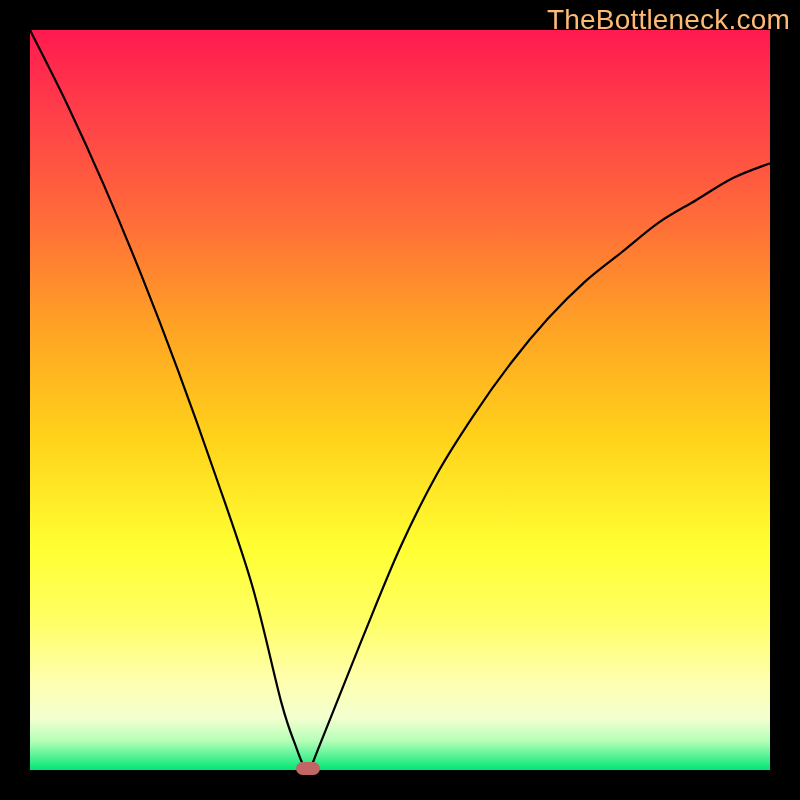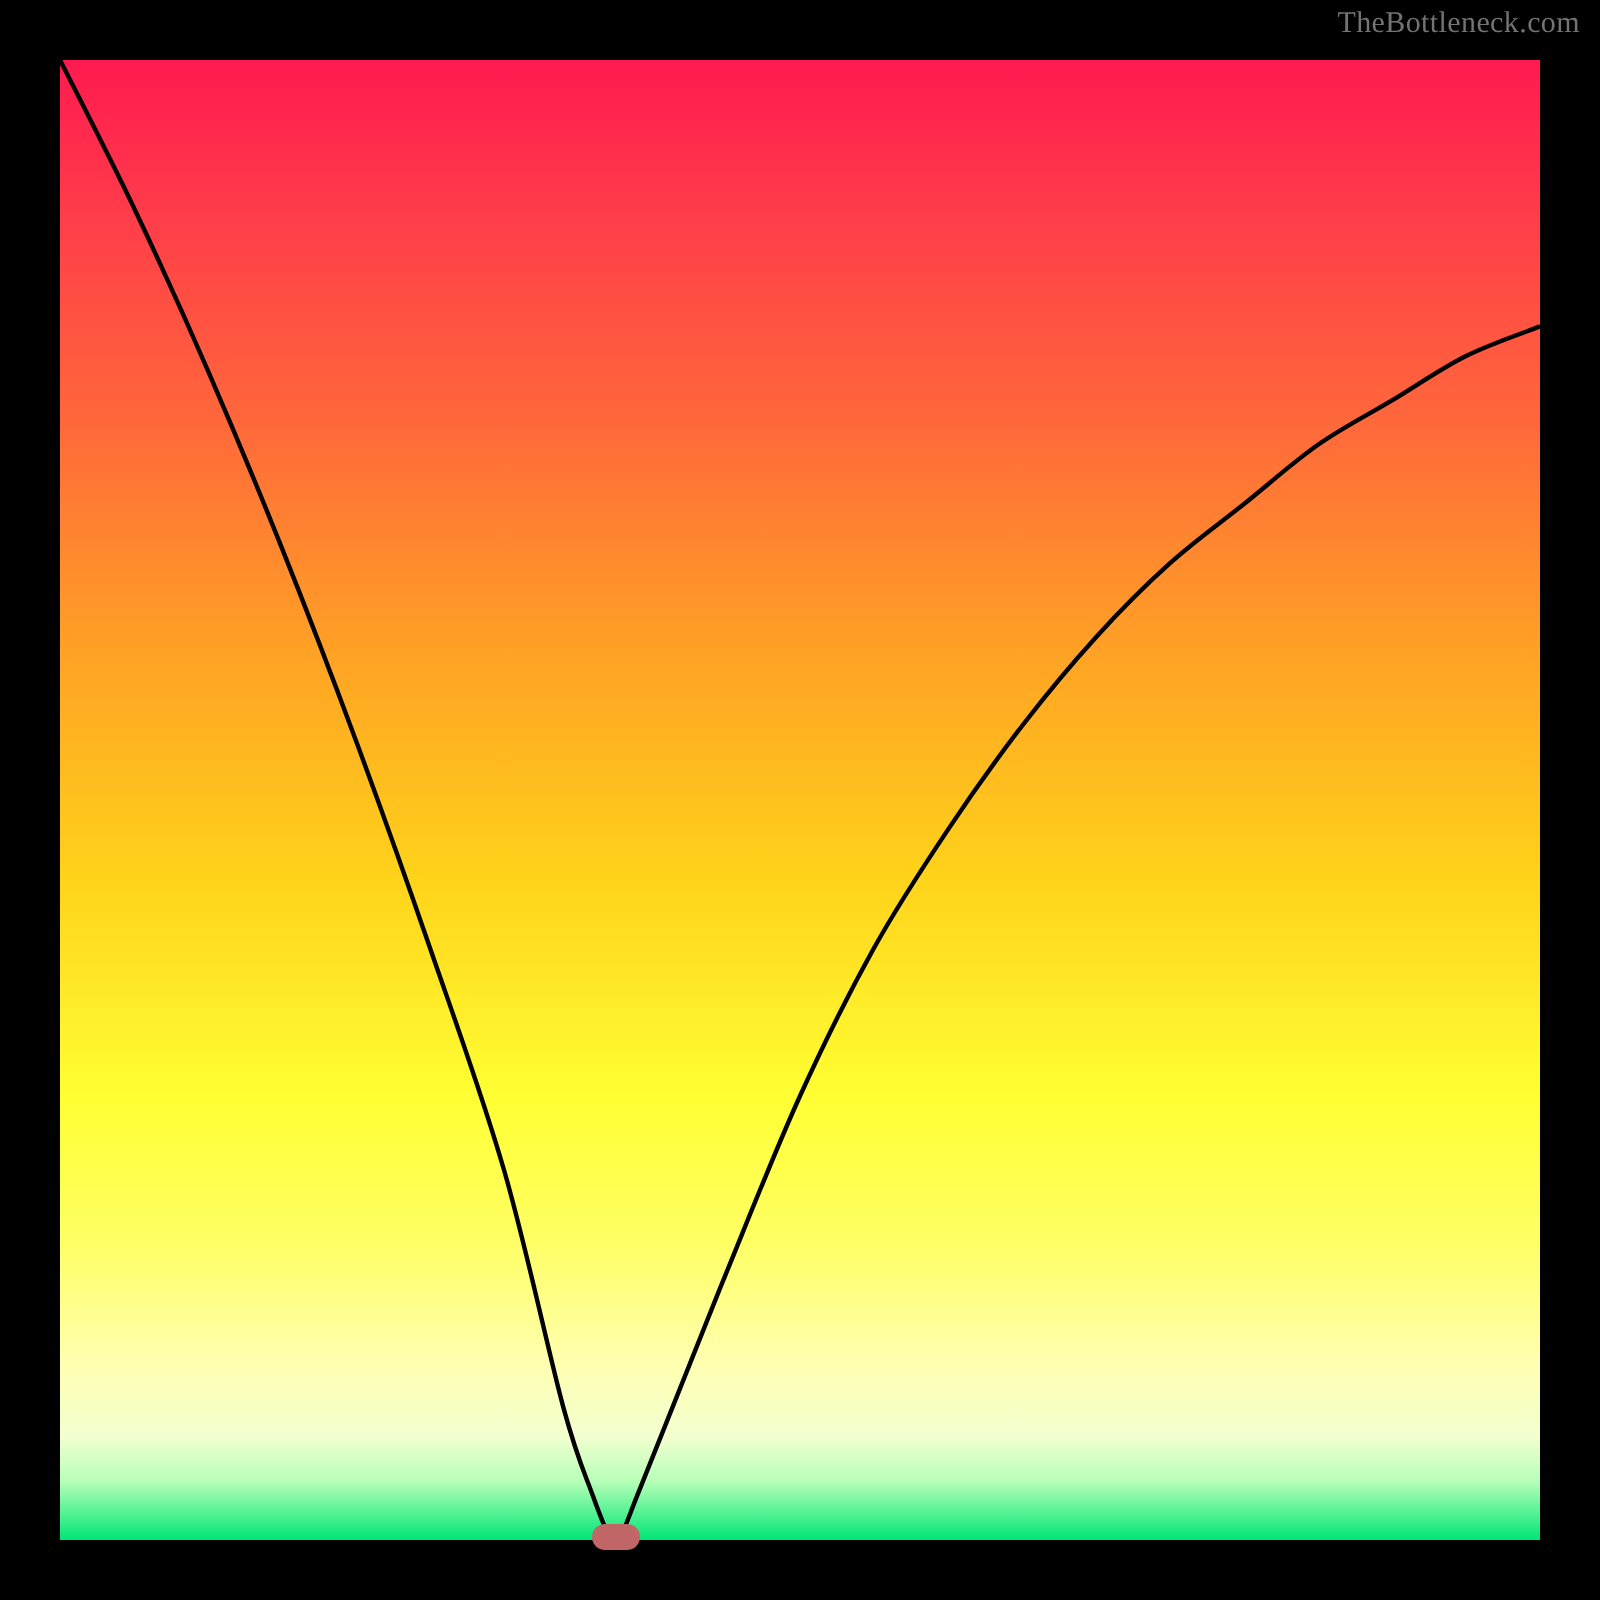--- a/index.html
+++ b/index.html
@@ -26,23 +26,23 @@
       #ffff66 80%,
       #ffffb0 88%,
       #f3ffd0 93%,
       #b8ffb8 96%,
       #00e676 100%);
   }
   .watermark {
     position: absolute;
     top: 4px;
     right: 10px;
-    font-family: Liberation Serif, serif;
-    font-size: 15px;
-    color: #737373;
+    font-family: Liberation Sans, sans-serif;
+    font-size: 28px;
+    color: #fdba74;
     letter-spacing: 0.2px;
     user-select: none;
   }
   svg.curve {
     position: absolute;
     left: 0; top: 0;
     width: 740px; height: 740px;
     overflow: visible;
   }
   .curve path {

